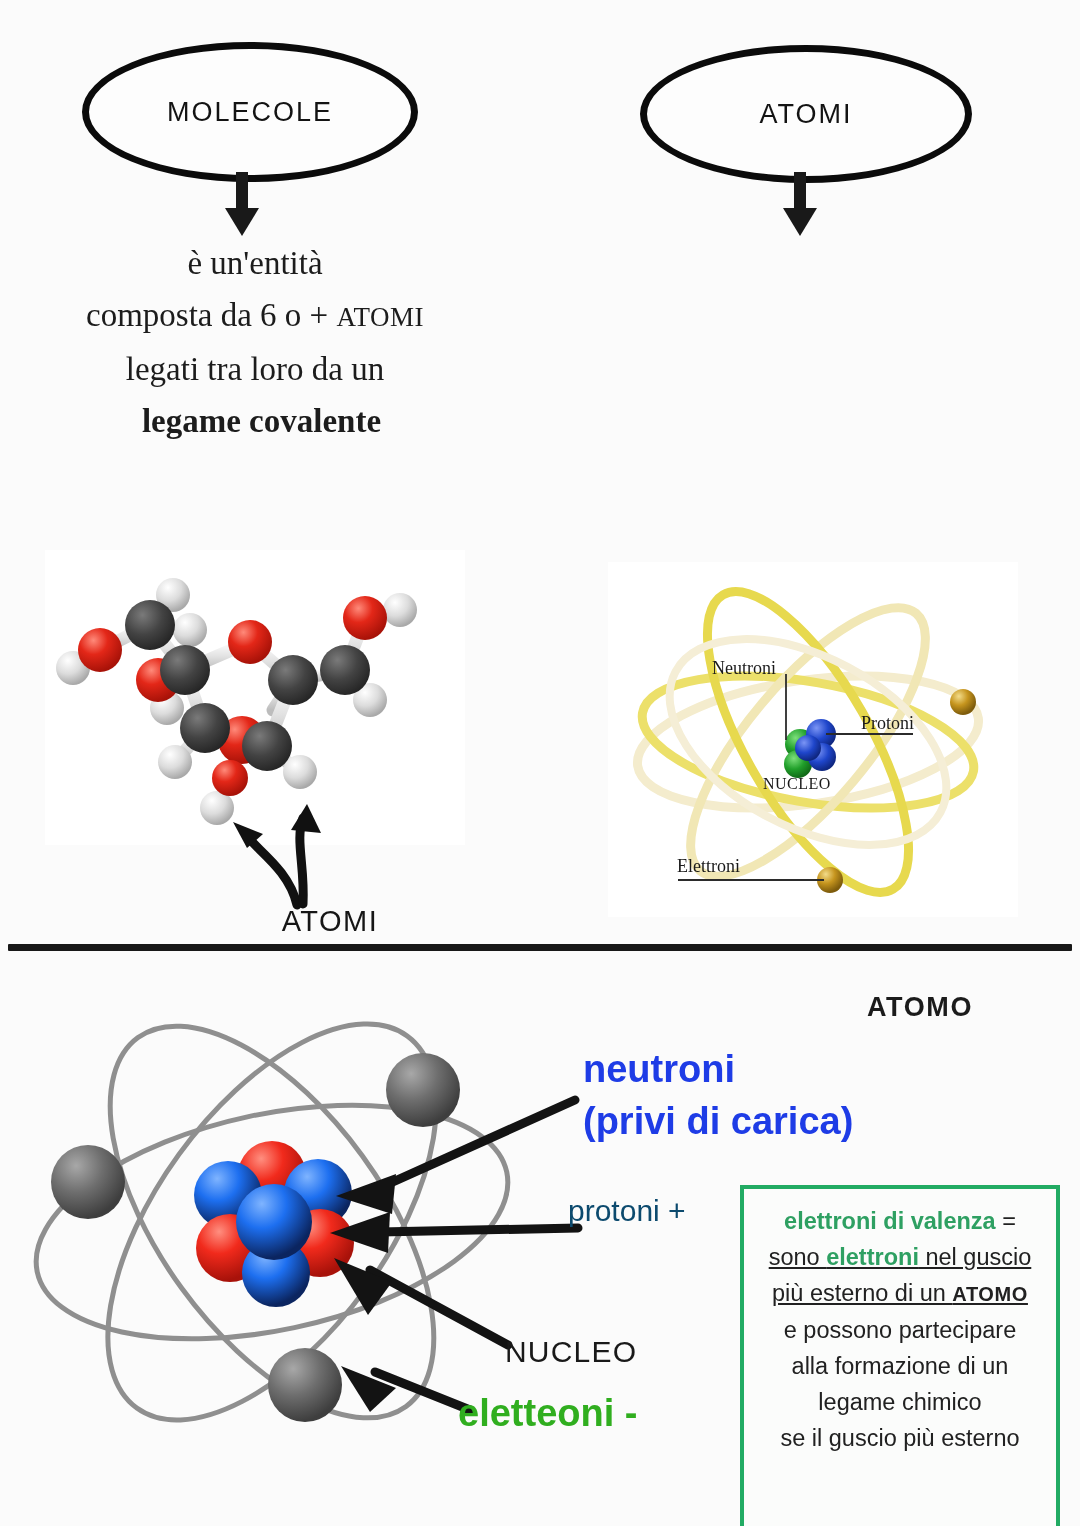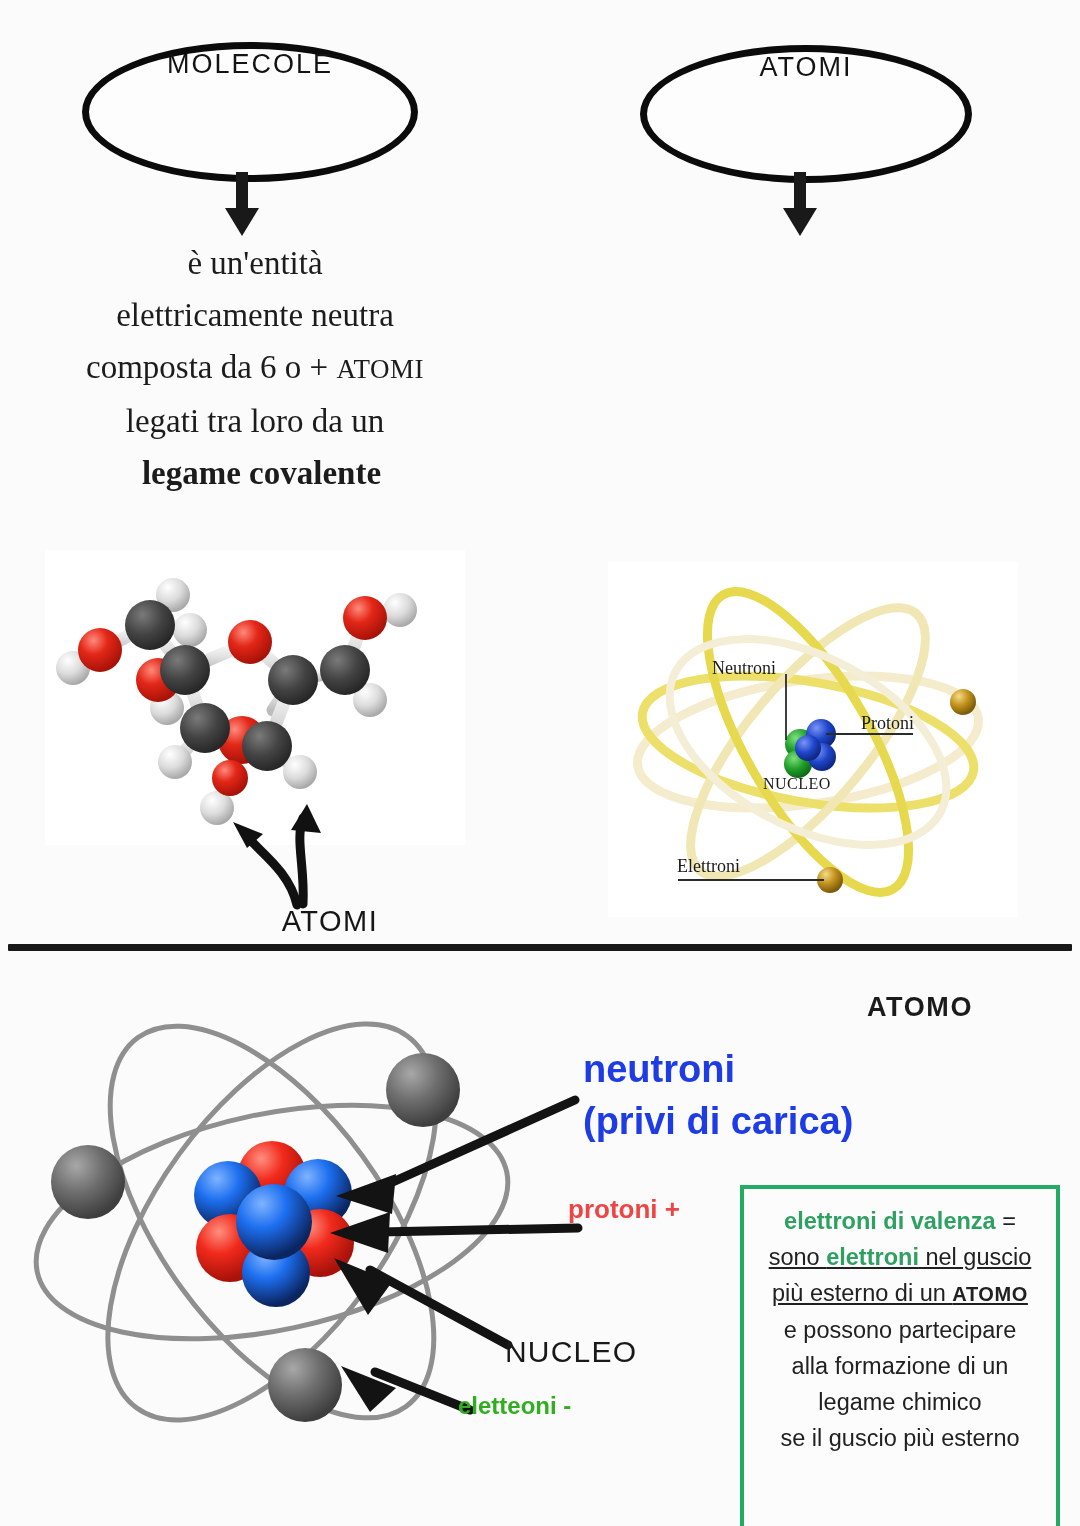--- a/index.html
+++ b/index.html
@@ -14,21 +14,21 @@
   .page{position:relative;width:1080px;height:1526px;}
 
   
   .top{position:relative;width:1080px;height:948px;}
 
   .oval{
     position:absolute;
     border:7px solid #0b0b0b;
     border-radius:50%;
     background:#fdfdfd;
-    display:flex;align-items:flex-start;justify-content:center;
+    display:flex;align-items:center;justify-content:center;
   }
   .oval span{
     font-size:27px;letter-spacing:2.0px;color:#131313;
     font-weight:400;
   }
   #oval-molecole{left:82px;top:42px;width:322px;height:126px;}
   #oval-atomi{left:640px;top:45px;width:318px;height:124px;}
 
   .downarrow{position:absolute;}
 
@@ -67,29 +67,29 @@
     text-align:center;font-size:27px;font-weight:bold;letter-spacing:1.6px;
     color:#1b1b1b;
   }
   #label-neutroni{
     position:absolute;left:583px;top:1043px;
     font-size:38px;line-height:52px;font-weight:bold;color:#1e3ce6;
     white-space:nowrap;
   }
   #label-protoni{
     position:absolute;left:568px;top:1194px;
-    font-size:26px;font-weight:bold;color:#ef4444;white-space:nowrap;
+    font-size:30px;font-weight:normal;color:#0c4a6e;white-space:nowrap;
   }
   #label-nucleo{
     position:absolute;left:505px;top:1335px;
     font-size:30px;letter-spacing:1.2px;color:#191919;white-space:nowrap;
   }
   #label-elettroni{
     position:absolute;left:458px;top:1392px;
-    font-size:24px;font-weight:bold;color:#30ae1f;white-space:nowrap;
+    font-size:38px;font-weight:bold;color:#30ae1f;white-space:nowrap;
   }
 
   #valenza-box{
     position:absolute;left:740px;top:1185px;width:320px;height:383px;
     border:4px solid #22ab63;background:#fbfcfb;
     box-sizing:border-box;
     padding-top:14px;
     text-align:center;
     font-size:23.5px;
     line-height:36px;
@@ -120,21 +120,20 @@
       <polygon points="13,36 47,36 30,64" fill="#191919"></polygon>
     </svg>
 
     <svg class="downarrow" style="left:770px;top:172px;" width="60" height="66">
       <rect x="24" y="0" width="12" height="40" fill="#191919"></rect>
       <polygon points="13,36 47,36 30,64" fill="#191919"></polygon>
     </svg>
 
     <div class="coltext" id="text-molecole">
       <div>è un'entità</div>
-      <div>elettricamente neutra</div>
       <div><span>composta da 6 o + </span><span class="sc">ATOMI</span></div>
       <div>legati tra loro da un</div>
       <div class="bold">legame covalente</div>
     </div>
 
 
     <div class="imgbox" id="molecule-image">
       <svg width="420" height="295" viewBox="0 0 420 295">
         <defs>
           <radialGradient id="gC" cx="35%" cy="30%" r="72%">

